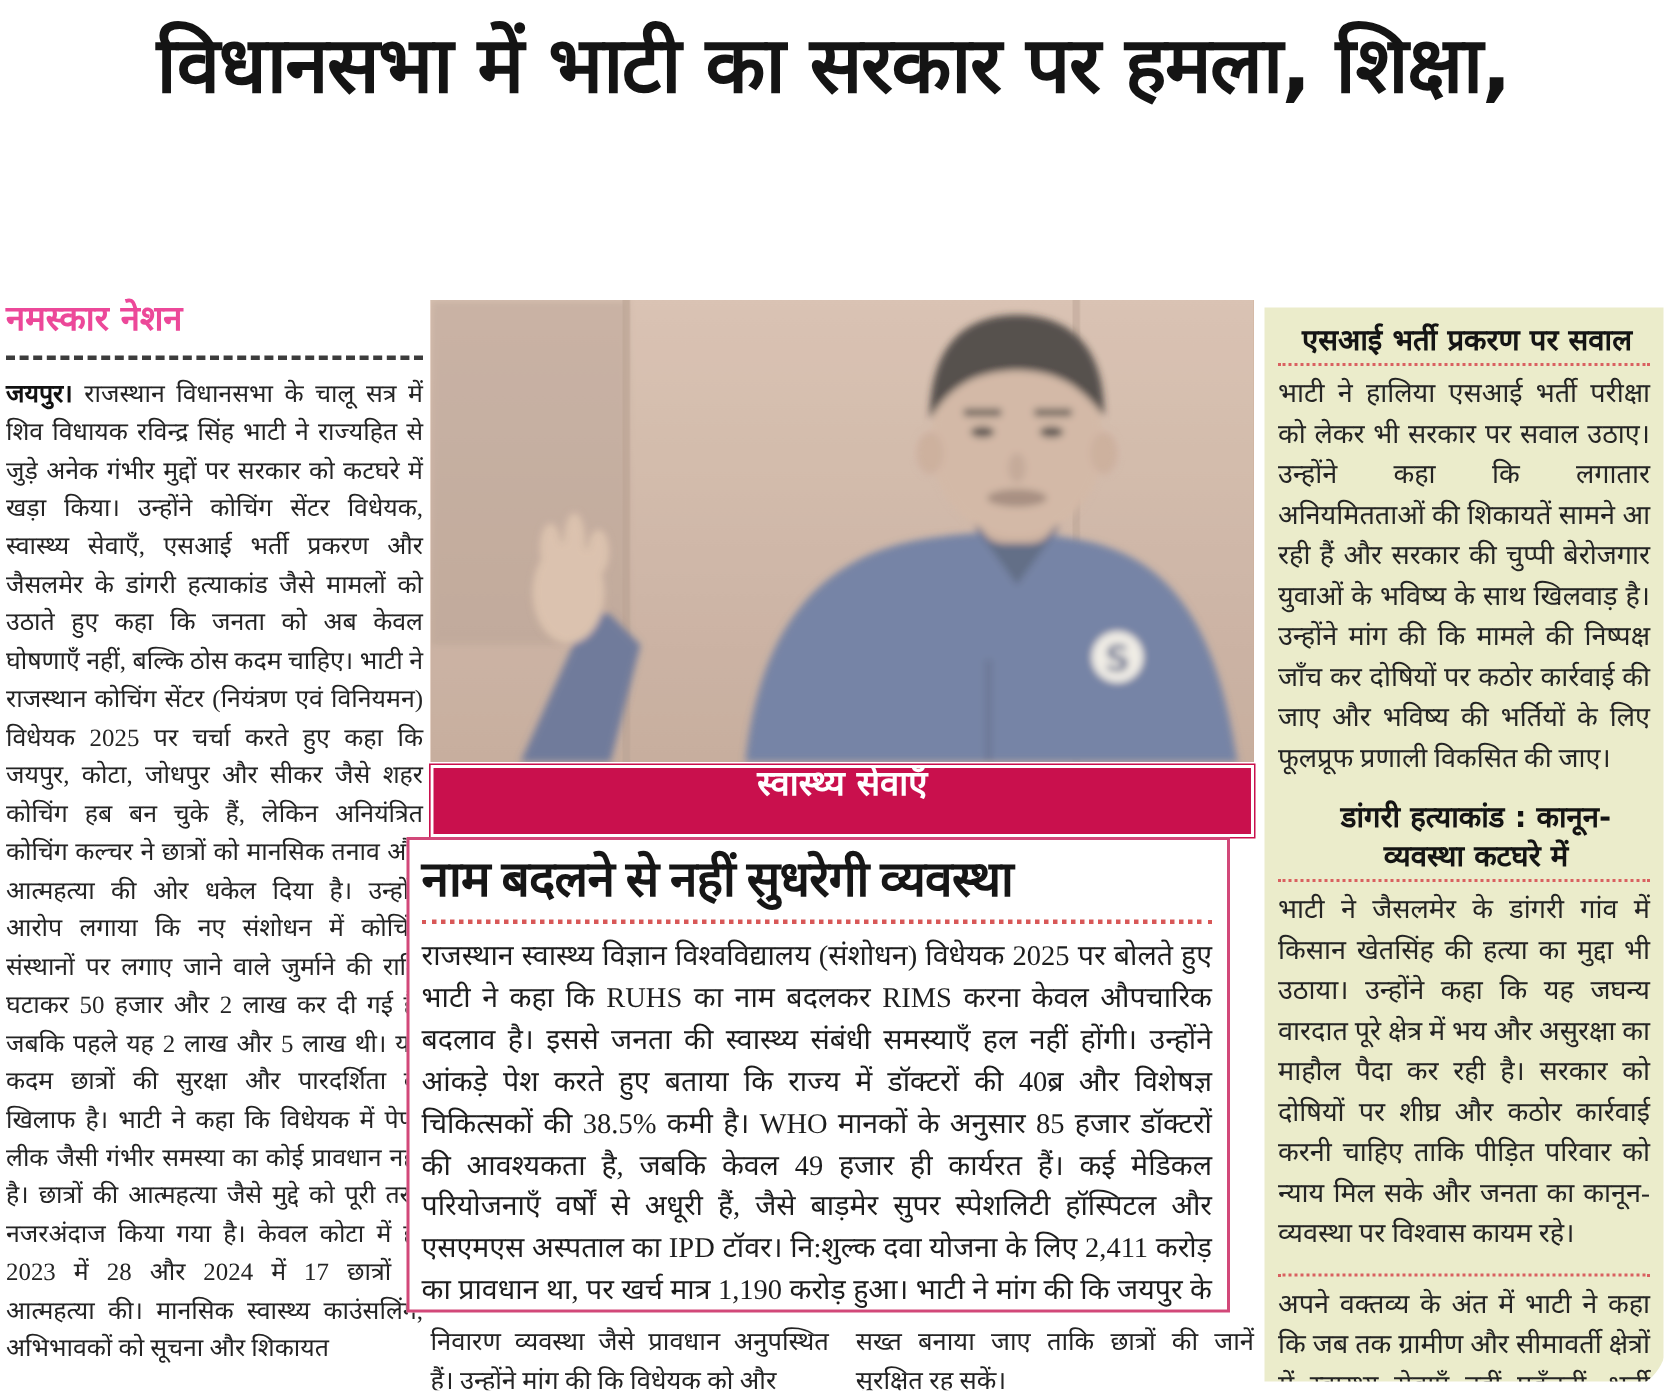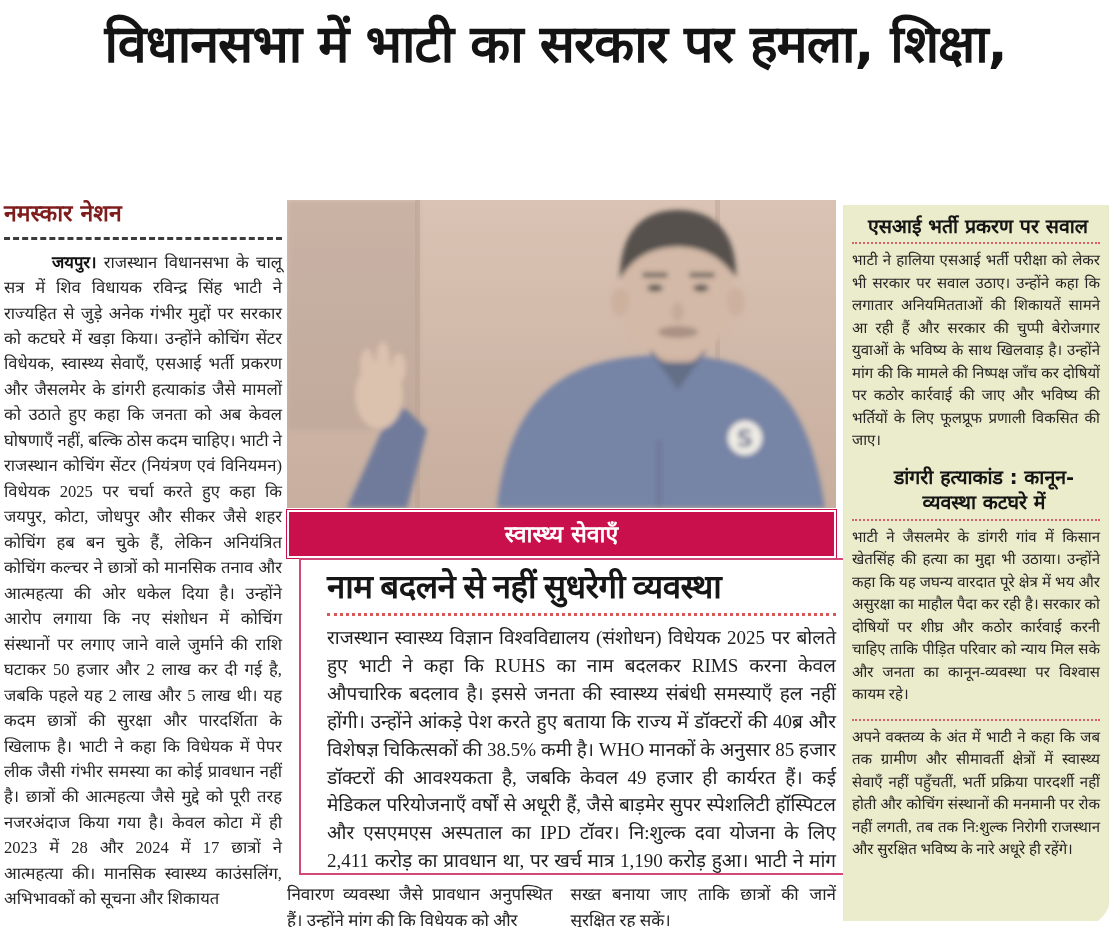--- a/index.html
+++ b/index.html
@@ -9,39 +9,39 @@
   }
   
   .masthead{position:absolute;left:6px;top:2px;width:1099px;text-align:center;}
   .masthead .hline{
     font-family:"DejaVu Sans", sans-serif;
     font-size:52px;font-weight:800;color:#141414;line-height:1.62;
     letter-spacing:-1px;white-space:nowrap;
   }
   
   .left-col{position:absolute;left:4px;top:200px;width:278px;}
-  .kicker{font-family:"DejaVu Sans", sans-serif;font-size:23px;font-weight:800;color:#7f1d1d;line-height:1.2;}
+  .kicker{font-family:"DejaVu Sans", sans-serif;font-size:23px;font-weight:800;color:#ec4899;line-height:1.2;}
   .dash-divider{border-top:3px dashed #3c3c3c;margin:9px 0 10px 0;height:0;}
   .body-text{font-size:16.6px;line-height:1.535;text-align:justify;color:#242424;}
-  .dateline{font-weight:700;color:#111;margin-left:48px;}
+  .dateline{font-weight:700;color:#111;}
   
   .photo{position:absolute;left:287px;top:200px;width:549px;height:308px;overflow:hidden;background:#c9a48c;}
   .photo svg{display:block;filter:saturate(.78) brightness(1.07) contrast(.88);}
   
   .health-band{
     position:absolute;left:287px;top:510px;width:549px;height:48px;box-sizing:border-box;
     background:#c9104d;border:2px solid #ffffff;outline:1px solid #c9104d;
-    display:flex;align-items:center;justify-content:center;
+    display:flex;justify-content:center;
   }
   .health-band .tag{
     font-family:"DejaVu Sans", sans-serif;font-size:23px;font-weight:800;color:#ffffff;line-height:1;
   }
   .health-box{
-    position:absolute;left:299px;top:558px;width:549px;height:317px;box-sizing:border-box;
-    border:2px solid #d24879;background:#ffffff;padding:4px 10px 6px 26px;overflow:hidden;
+    position:absolute;left:271px;top:558px;width:549px;height:317px;box-sizing:border-box;
+    border:2px solid #d24879;background:#ffffff;padding:4px 10px 6px 8px;overflow:hidden;
   }
   .health-headline{
     font-family:"Liberation Serif", serif;
     font-size:33px;font-weight:700;color:#161616;line-height:1.3;margin:2px 0 4px 0;letter-spacing:-.5px;
   }
   .dot-divider{border-top:3px dotted #d85858;height:0;margin:2px 0 8px 0;}
   .health-body{font-size:19px;line-height:1.47;text-align:justify;color:#1d1d1d;}
   
   .continuation{position:absolute;left:287px;top:882px;width:549px;display:flex;gap:18px;}
   .continuation .ccol{width:50%;font-size:17px;line-height:1.5;text-align:justify;color:#242424;}
@@ -49,21 +49,21 @@
   .sidebar{
     position:absolute;left:843px;top:205px;width:266px;height:716px;box-sizing:border-box;
     background:#ebeccb;padding:9px 9px 8px 9px;overflow:hidden;
   }
   .sb-title{
     font-family:"DejaVu Sans", sans-serif;
     font-size:19.5px;font-weight:800;color:#141414;line-height:1.3;margin:0 0 2px 16px;
   }
   .sb-title.centered{text-align:center;}
   .sb-divider{border-top:2px dotted #d96060;height:0;margin:3px 0 5px 0;}
-  .sb-body{font-size:15px;line-height:1.5;text-align:justify;color:#242424;margin-bottom:13px;}
+  .sb-body{font-size:18px;line-height:1.5;text-align:justify;color:#242424;margin-bottom:13px;}
   .sb-section:last-child .sb-body{margin-bottom:0;}
 </style>
 </head>
 <body>
 
 <div id="page">
 
   <div class="masthead">
     <div class="hline">विधानसभा में भाटी का सरकार पर हमला, शिक्षा,</div>
   </div>

